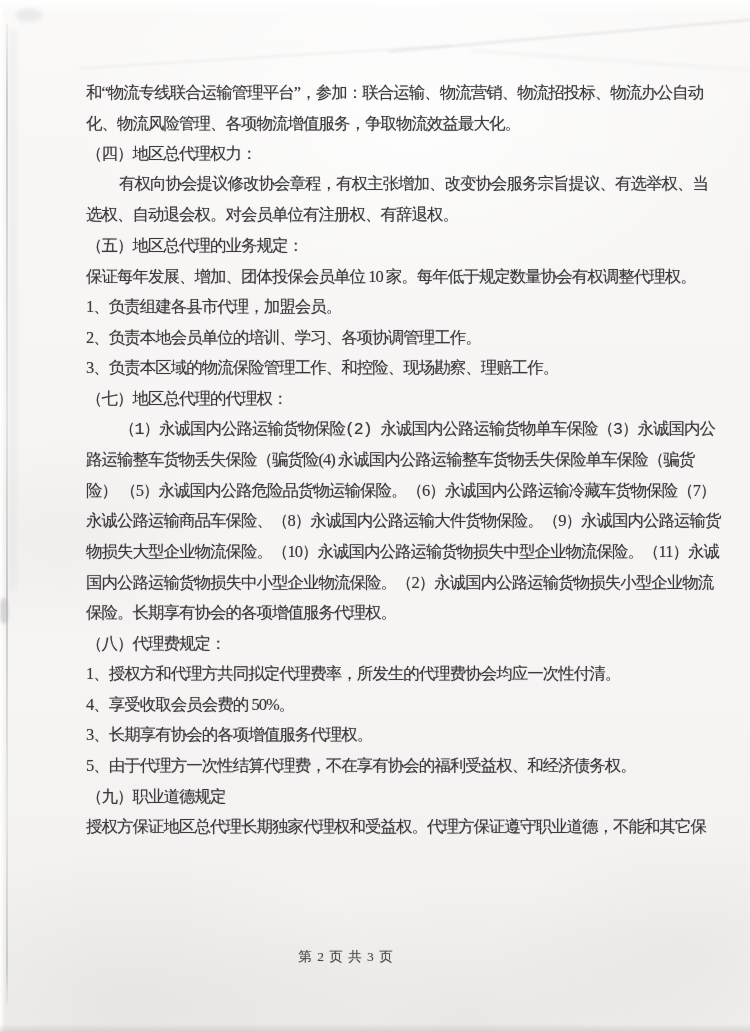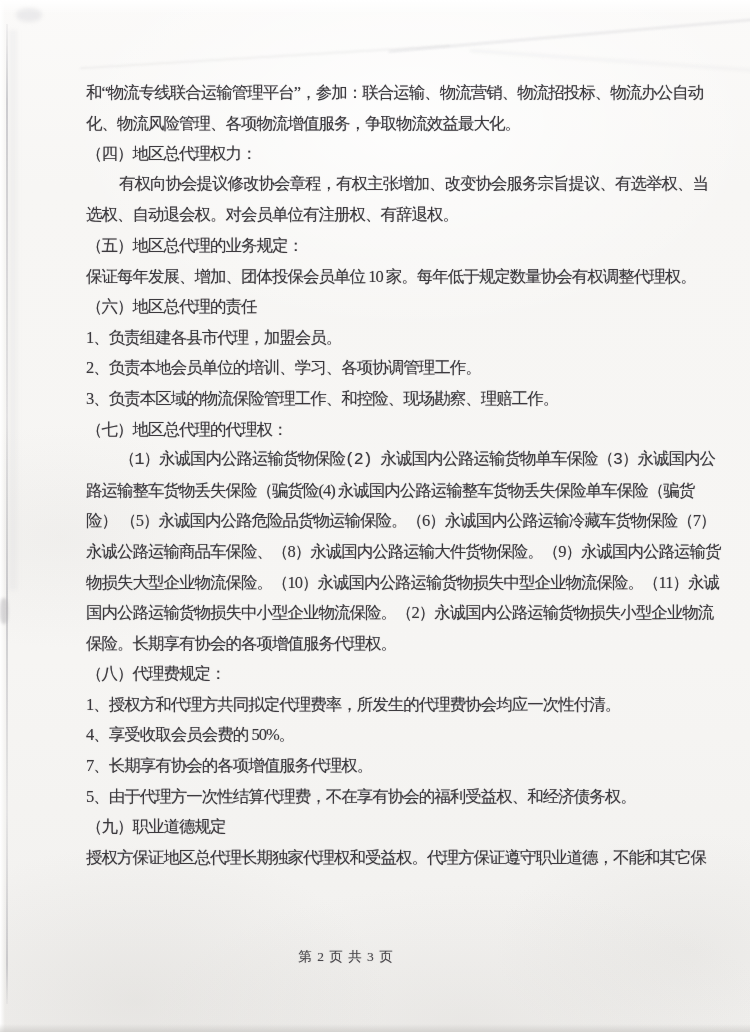--- a/index.html
+++ b/index.html
@@ -80,35 +80,34 @@
   <div class="edge-bottom"></div>
 
   <div class="textblock">
       <div class="line">和“物流专线联合运输管理平台”，参加：联合运输、物流营销、物流招投标、物流办公自动</div>
       <div class="line">化、物流风险管理、各项物流增值服务，争取物流效益最大化。</div>
       <div class="line">（四）地区总代理权力：</div>
       <div class="line indent">有权向协会提议修改协会章程，有权主张增加、改变协会服务宗旨提议、有选举权、当</div>
       <div class="line">选权、自动退会权。对会员单位有注册权、有辞退权。</div>
       <div class="line">（五）地区总代理的业务规定：</div>
       <div class="line">保证每年发展、增加、团体投保会员单位 10 家。每年低于规定数量协会有权调整代理权。</div>
-      <div class="line">（六）地区总代理的责任</div>
       <div class="line">1、负责组建各县市代理，加盟会员。</div>
       <div class="line">2、负责本地会员单位的培训、学习、各项协调管理工作。</div>
       <div class="line">3、负责本区域的物流保险管理工作、和控险、现场勘察、理赔工作。</div>
       <div class="line">（七）地区总代理的代理权：</div>
       <div class="line indent">（1）永诚国内公路运输货物保险(2) 永诚国内公路运输货物单车保险（3）永诚国内公</div>
       <div class="line">路运输整车货物丢失保险（骗货险(4) 永诚国内公路运输整车货物丢失保险单车保险（骗货</div>
       <div class="line">险） （5）永诚国内公路危险品货物运输保险。（6）永诚国内公路运输冷藏车货物保险（7）</div>
       <div class="line">永诚公路运输商品车保险、（8）永诚国内公路运输大件货物保险。（9）永诚国内公路运输货</div>
       <div class="line">物损失大型企业物流保险。（10）永诚国内公路运输货物损失中型企业物流保险。（11）永诚</div>
       <div class="line">国内公路运输货物损失中小型企业物流保险。（2）永诚国内公路运输货物损失小型企业物流</div>
       <div class="line">保险。长期享有协会的各项增值服务代理权。</div>
       <div class="line">（八）代理费规定：</div>
       <div class="line">1、授权方和代理方共同拟定代理费率，所发生的代理费协会均应一次性付清。</div>
       <div class="line">4、享受收取会员会费的 50%。</div>
-      <div class="line">7、长期享有协会的各项增值服务代理权。</div>
+      <div class="line">3、长期享有协会的各项增值服务代理权。</div>
       <div class="line">5、由于代理方一次性结算代理费，不在享有协会的福利受益权、和经济债务权。</div>
       <div class="line">（九）职业道德规定</div>
       <div class="line">授权方保证地区总代理长期独家代理权和受益权。代理方保证遵守职业道德，不能和其它保</div>
     </div>
 
   <div class="footer">第 2 页 共 3 页</div>
 </div>
 
 </body></html>

